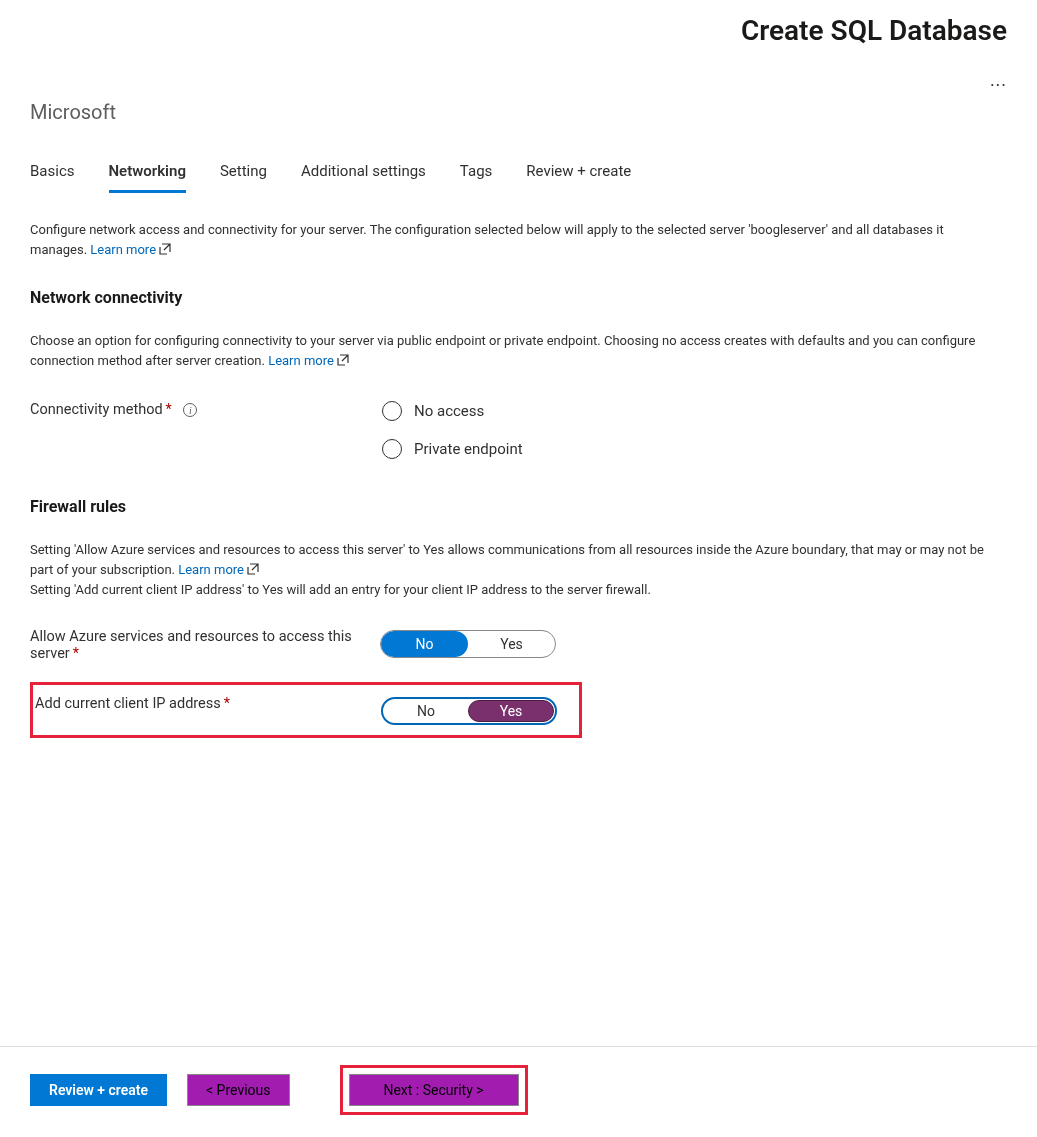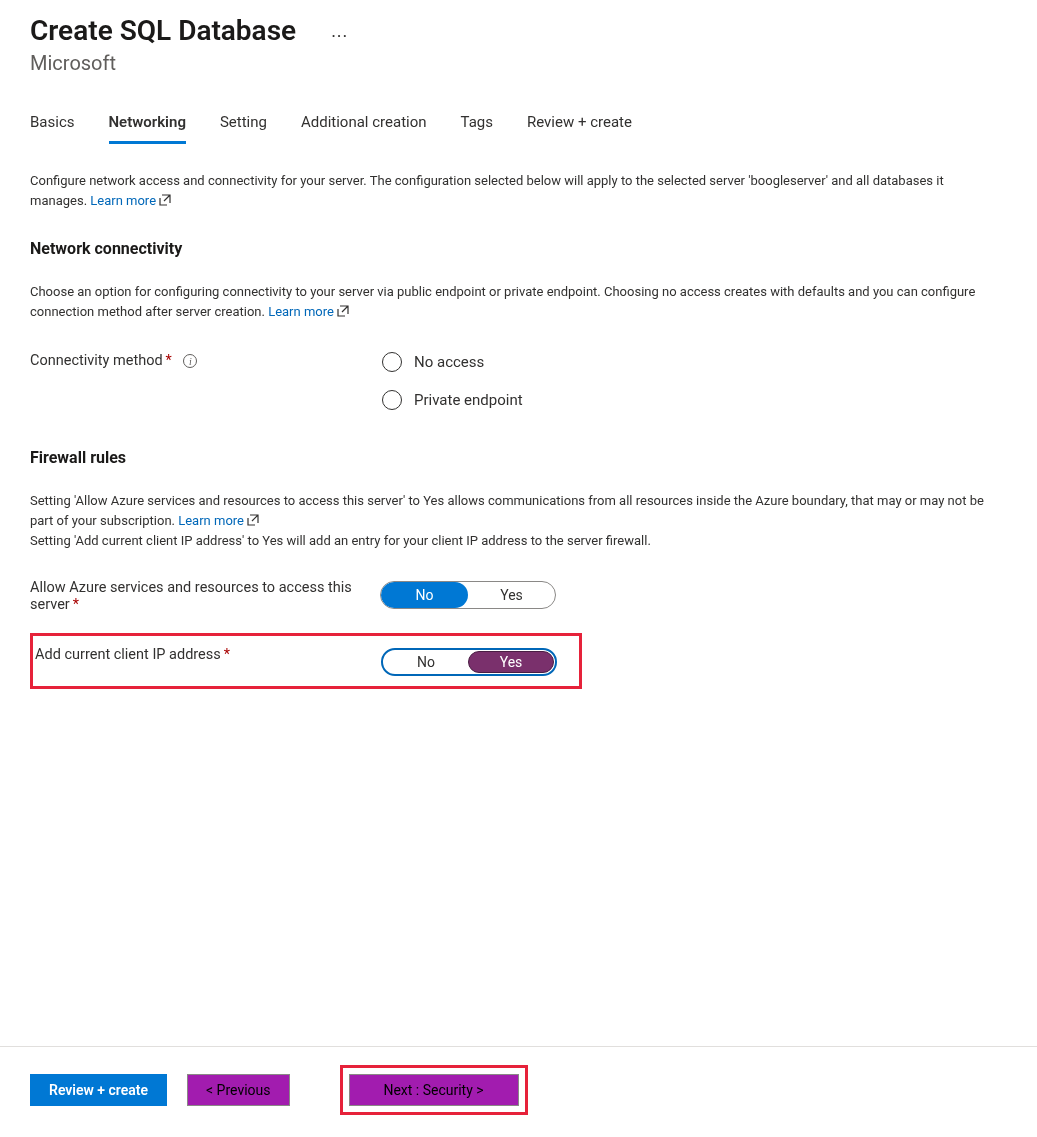--- a/index.html
+++ b/index.html
@@ -11,21 +11,22 @@
     width: 1037px;
     height: 1137px;
     position: relative;
   }
   .page {
     padding: 14px 30px 0 30px;
   }
   .header-row {
     display: flex;
     align-items: flex-end;
-    gap: 35px;
+    gap: 22px;
+    flex-direction: column;
   }
   h1 {
     font-size: 28px;
     font-weight: 600;
     color: #1b1a19;
   }
   .more-icon {
     font-size: 18px;
     color: #323130;
     letter-spacing: 1px;
@@ -233,21 +234,21 @@
   <div class="header-row">
     <h1>Create SQL Database</h1>
     <span class="more-icon">···</span>
   </div>
   <div class="subtitle">Microsoft</div>
 
   <div class="tabs">
     <div class="tab">Basics</div>
     <div class="tab active">Networking</div>
     <div class="tab">Setting</div>
-    <div class="tab">Additional creation</div>
+    <div class="tab">Additional settings</div>
     <div class="tab">Tags</div>
     <div class="tab">Review + create</div>
   </div>
 
   <p class="description">
     <span>Configure network access and connectivity for your server. The configuration selected below will apply to the selected server 'boogleserver' and all databases it manages. </span>
     <a href="#" class="link"><span>Learn more</span><span class="ext-icon"><svg width="12" height="12" viewBox="0 0 12 12">
             <path d="M3 1h8v8M11 1L5 7M1 4v7h7" fill="none" stroke="#323130" stroke-width="1.2"></path>
           </svg></span></a>
   </p>

